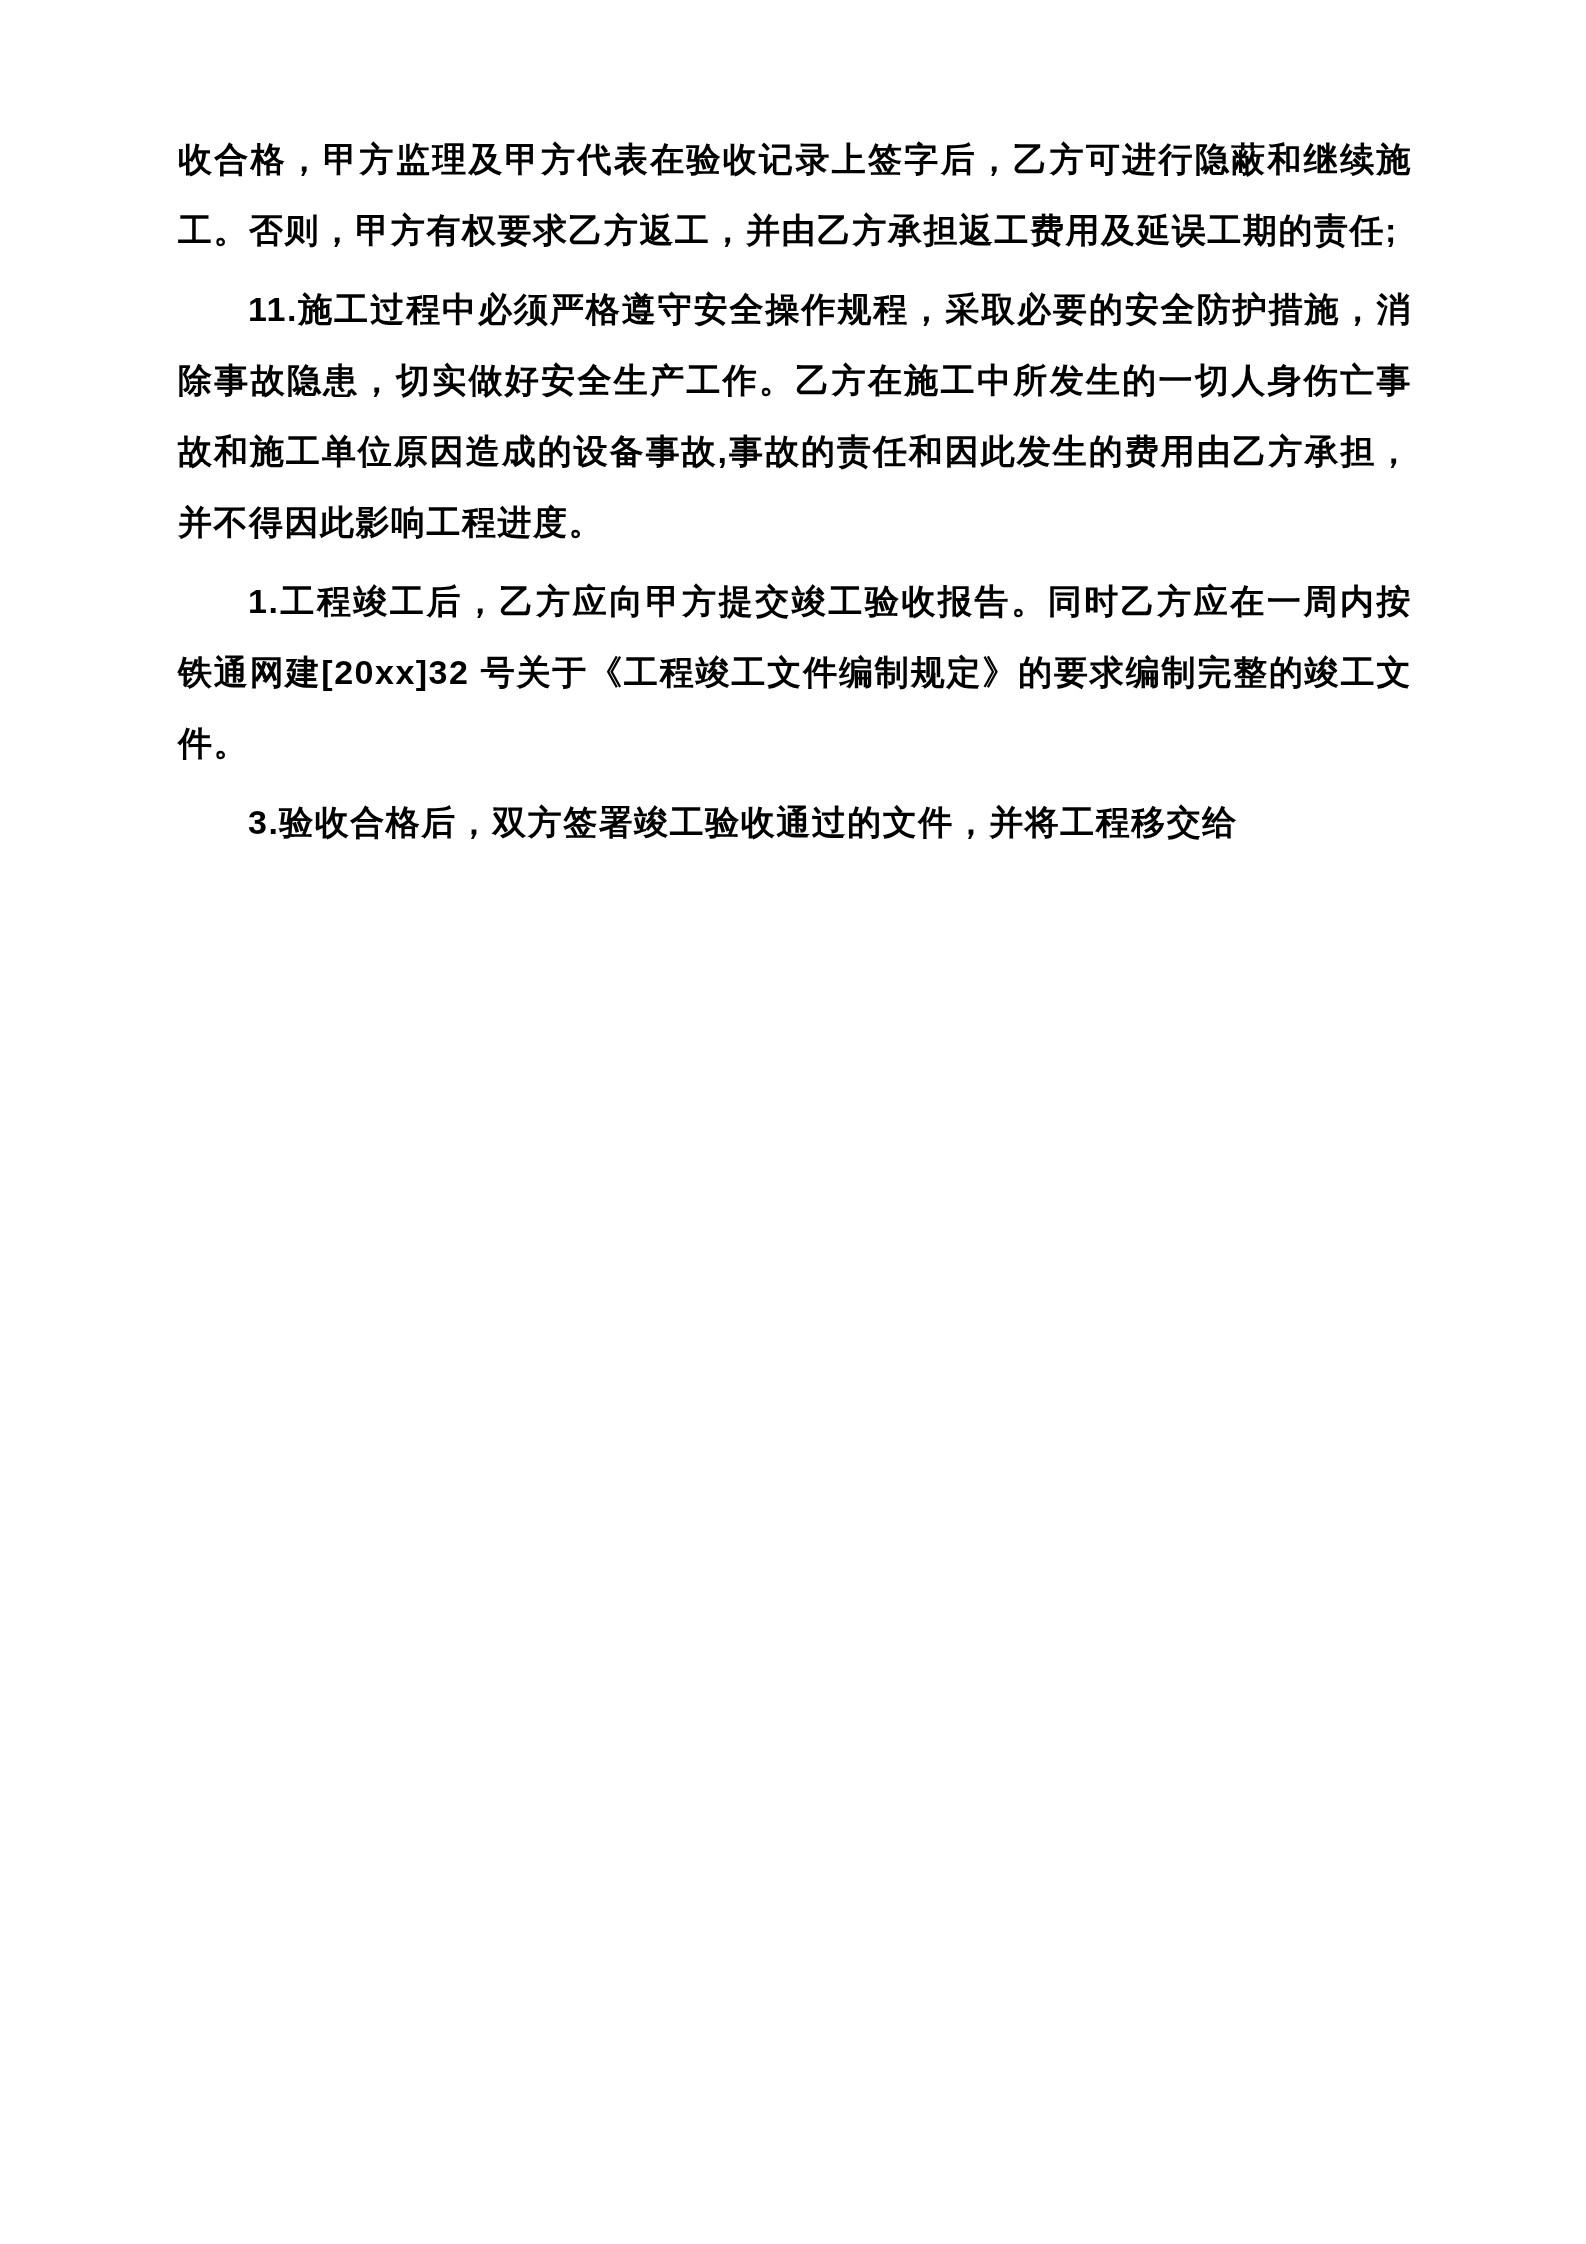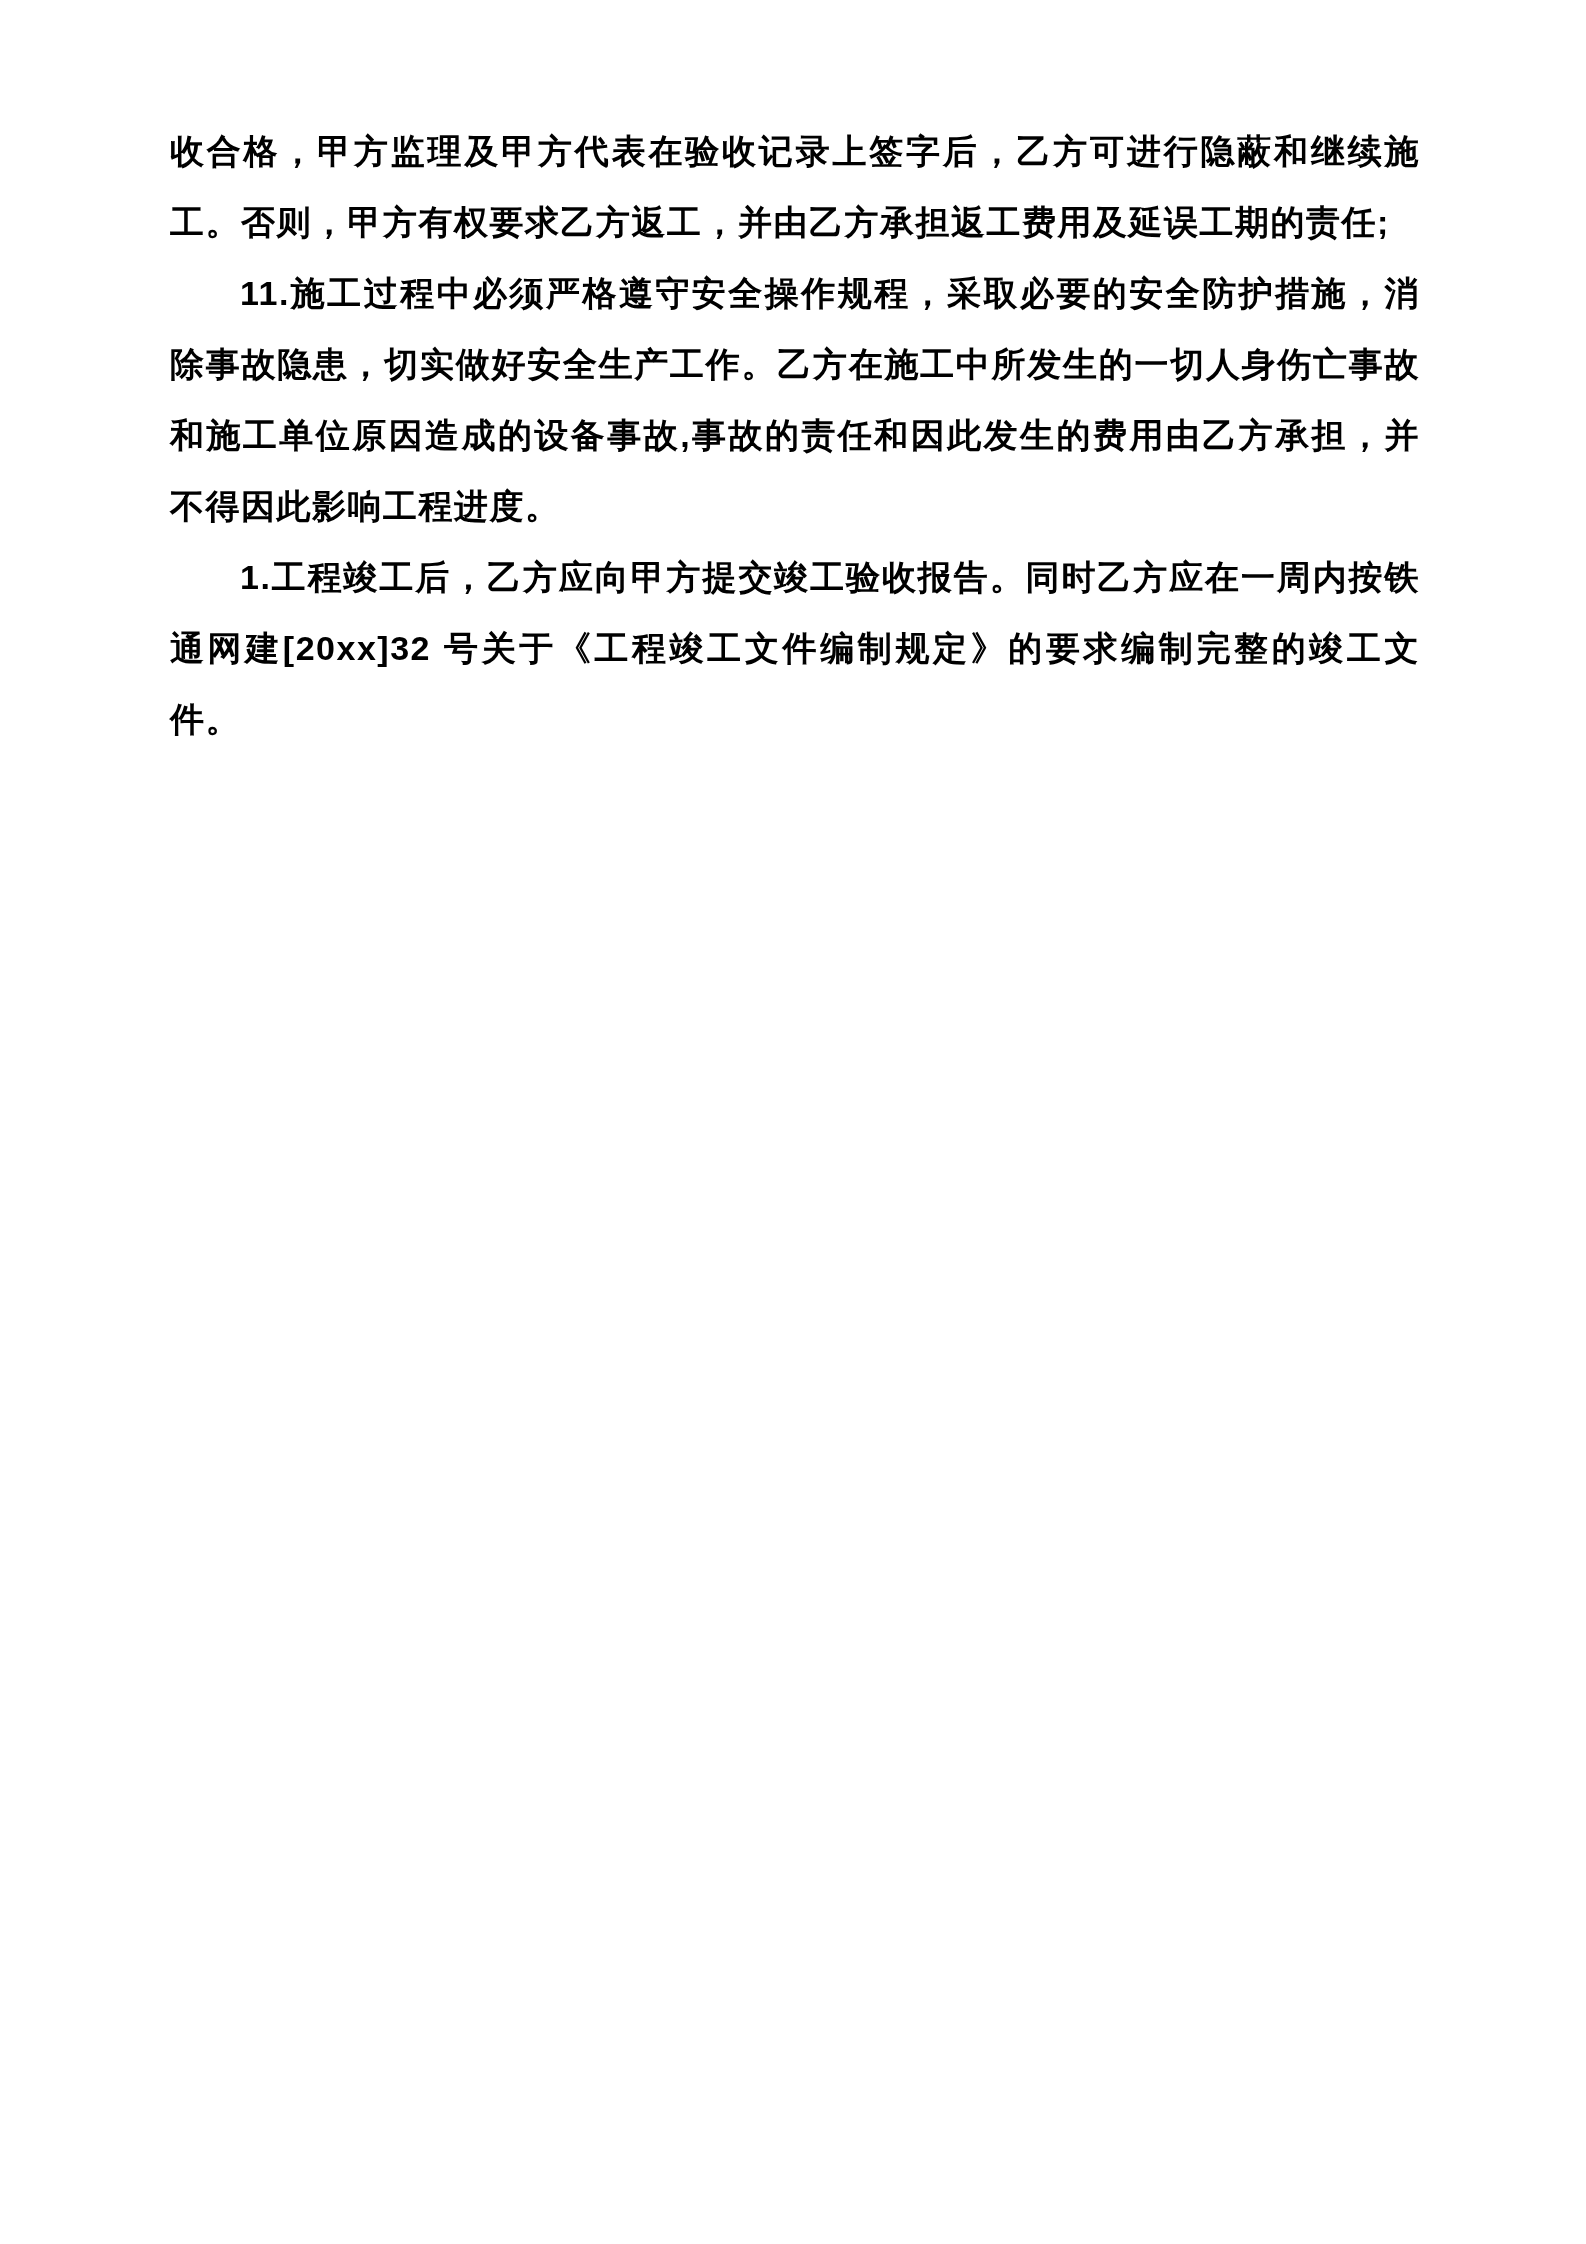--- a/index.html
+++ b/index.html
@@ -14,21 +14,21 @@
   }
   .page {
     box-sizing: border-box;
     width: 1586px;
     height: 2244px;
     background: #ffffff;
     padding: 116px 166px 40px 170px;
     overflow: hidden;
   }
   .para {
-    margin: 0;
+    margin: 8px;
     padding: 0;
     font-size: 34px;
     font-weight: 700;
     color: #000000;
     line-height: 71px;
     letter-spacing: 1.5px;
     text-align: justify;
     text-justify: inter-ideograph;
     word-break: break-all;
   }
@@ -36,13 +36,14 @@
     text-indent: 70px;
   }
 </style>
 </head>
 <body>
 
 <div class="page">
   <p class="para">收合格，甲方监理及甲方代表在验收记录上签字后，乙方可进行隐蔽和继续施工。否则，甲方有权要求乙方返工，并由乙方承担返工费用及延误工期的责任;</p>
   <p class="para indent">11.施工过程中必须严格遵守安全操作规程，采取必要的安全防护措施，消除事故隐患，切实做好安全生产工作。乙方在施工中所发生的一切人身伤亡事故和施工单位原因造成的设备事故,事故的责任和因此发生的费用由乙方承担，并不得因此影响工程进度。</p>
   <p class="para indent">1.工程竣工后，乙方应向甲方提交竣工验收报告。同时乙方应在一周内按铁通网建[20xx]32 号关于《工程竣工文件编制规定》的要求编制完整的竣工文件。</p>
+  <p class="para indent">3.验收合格后，双方签署竣工验收通过的文件，并将工程移交给</p>
 </div>
 
 </body></html>

